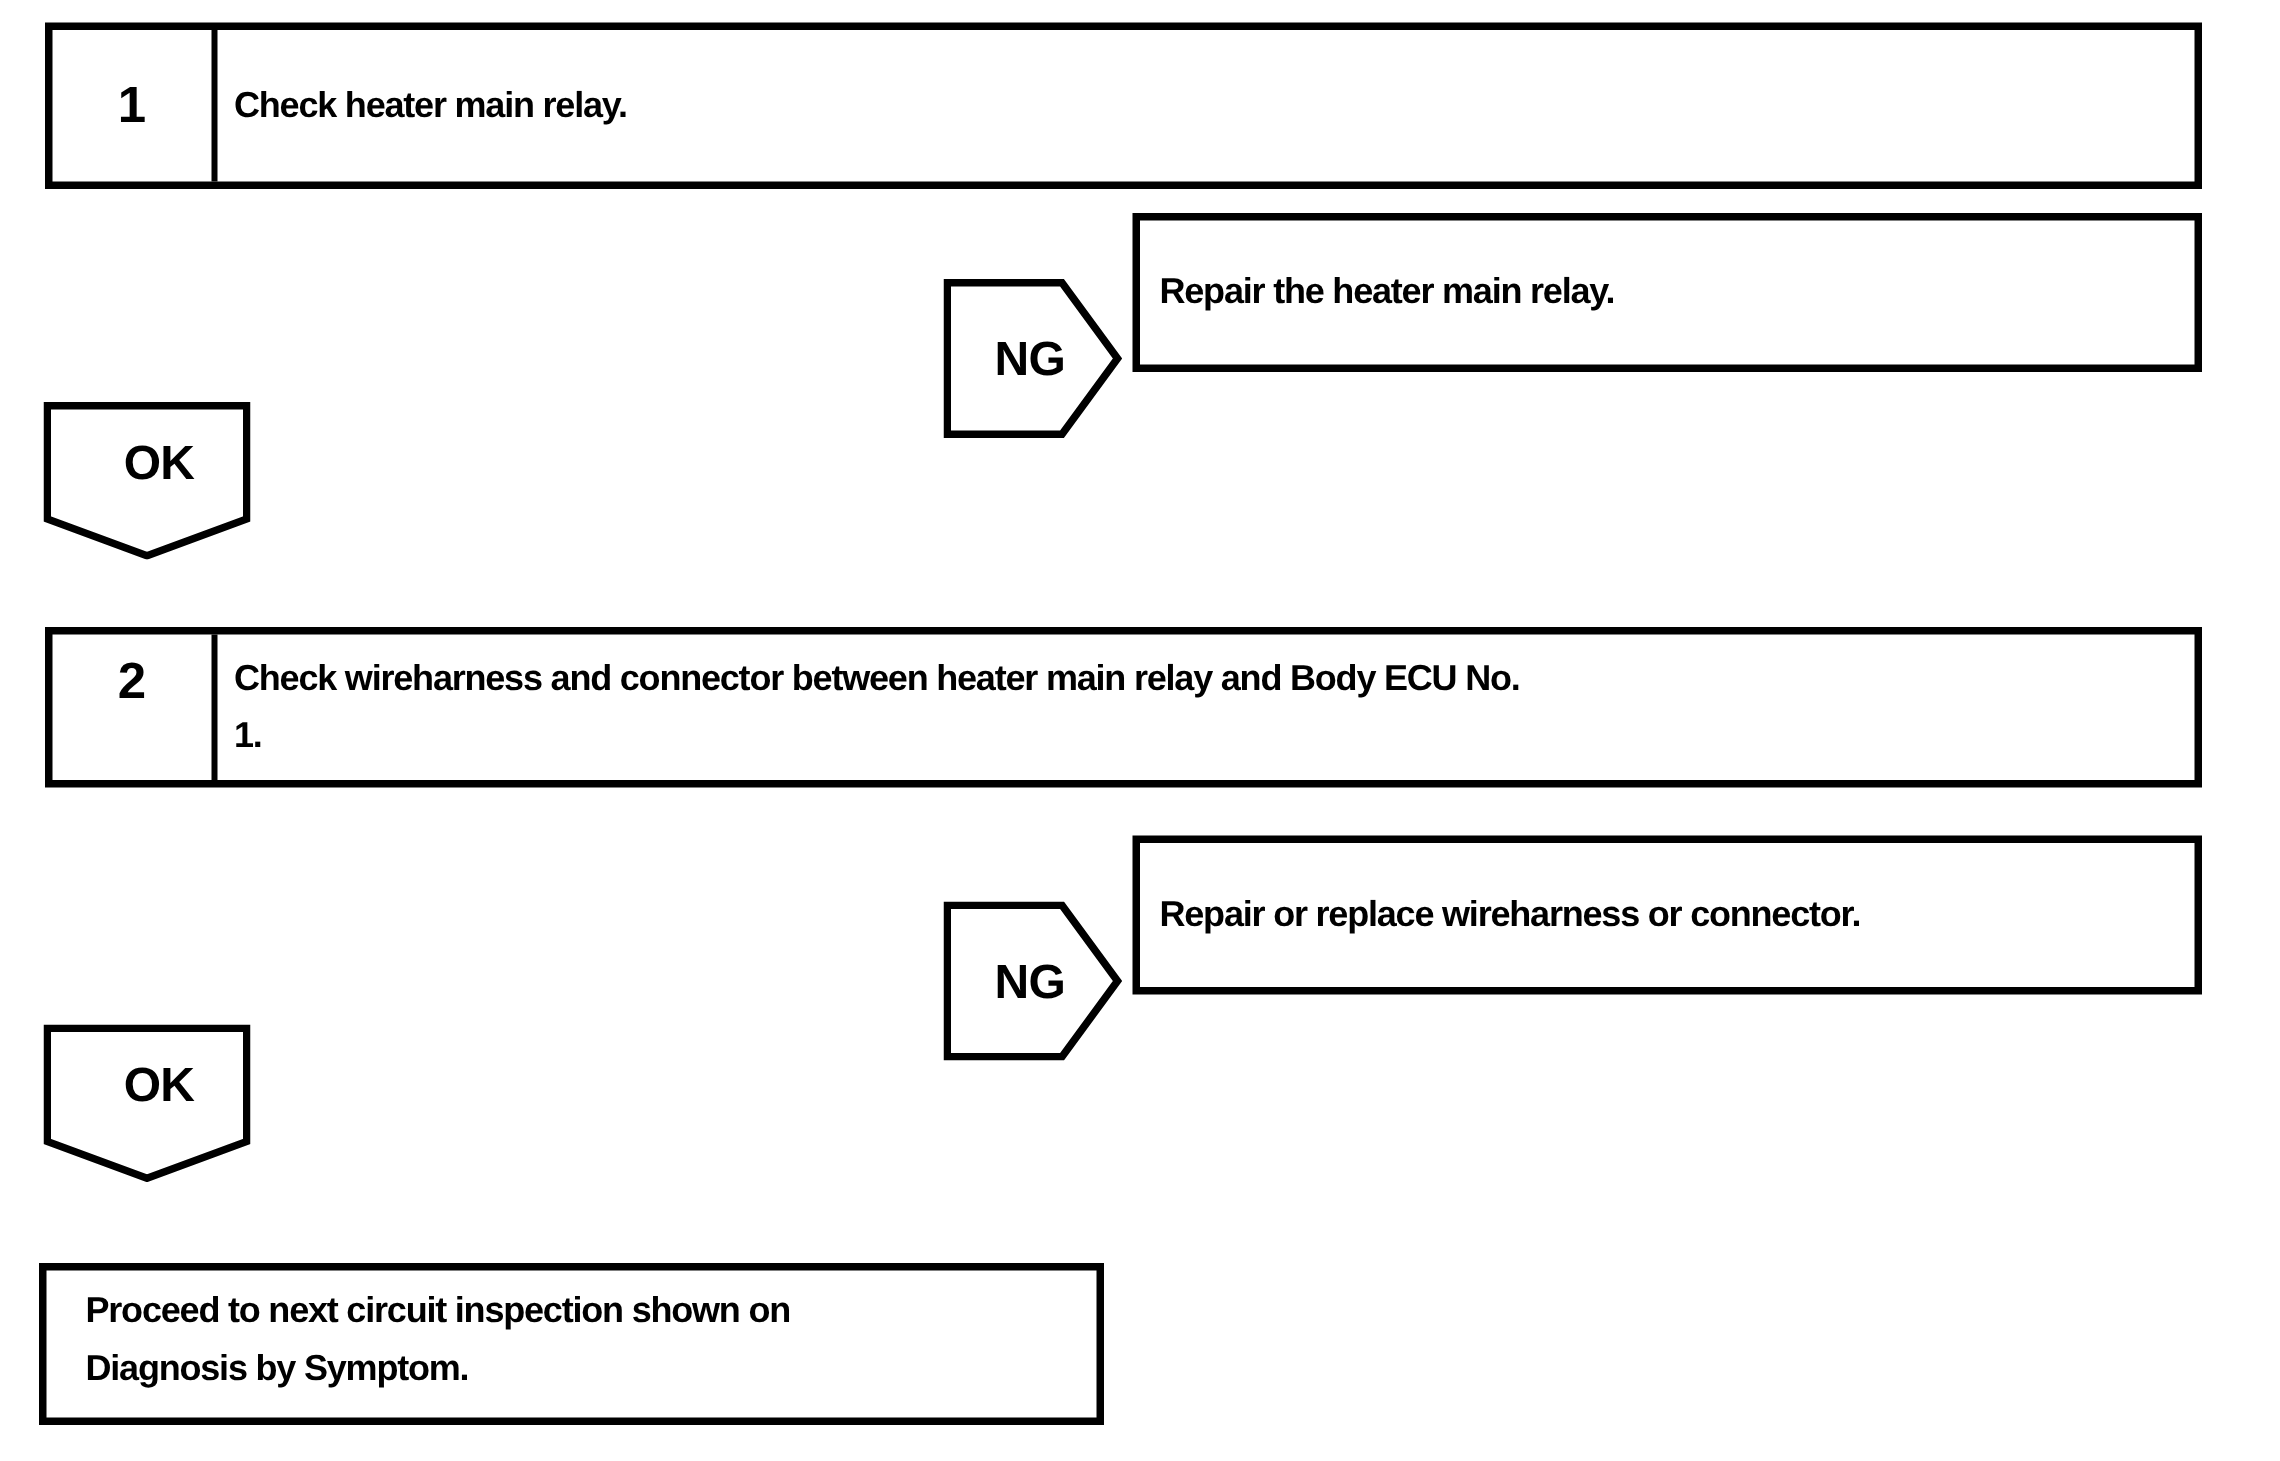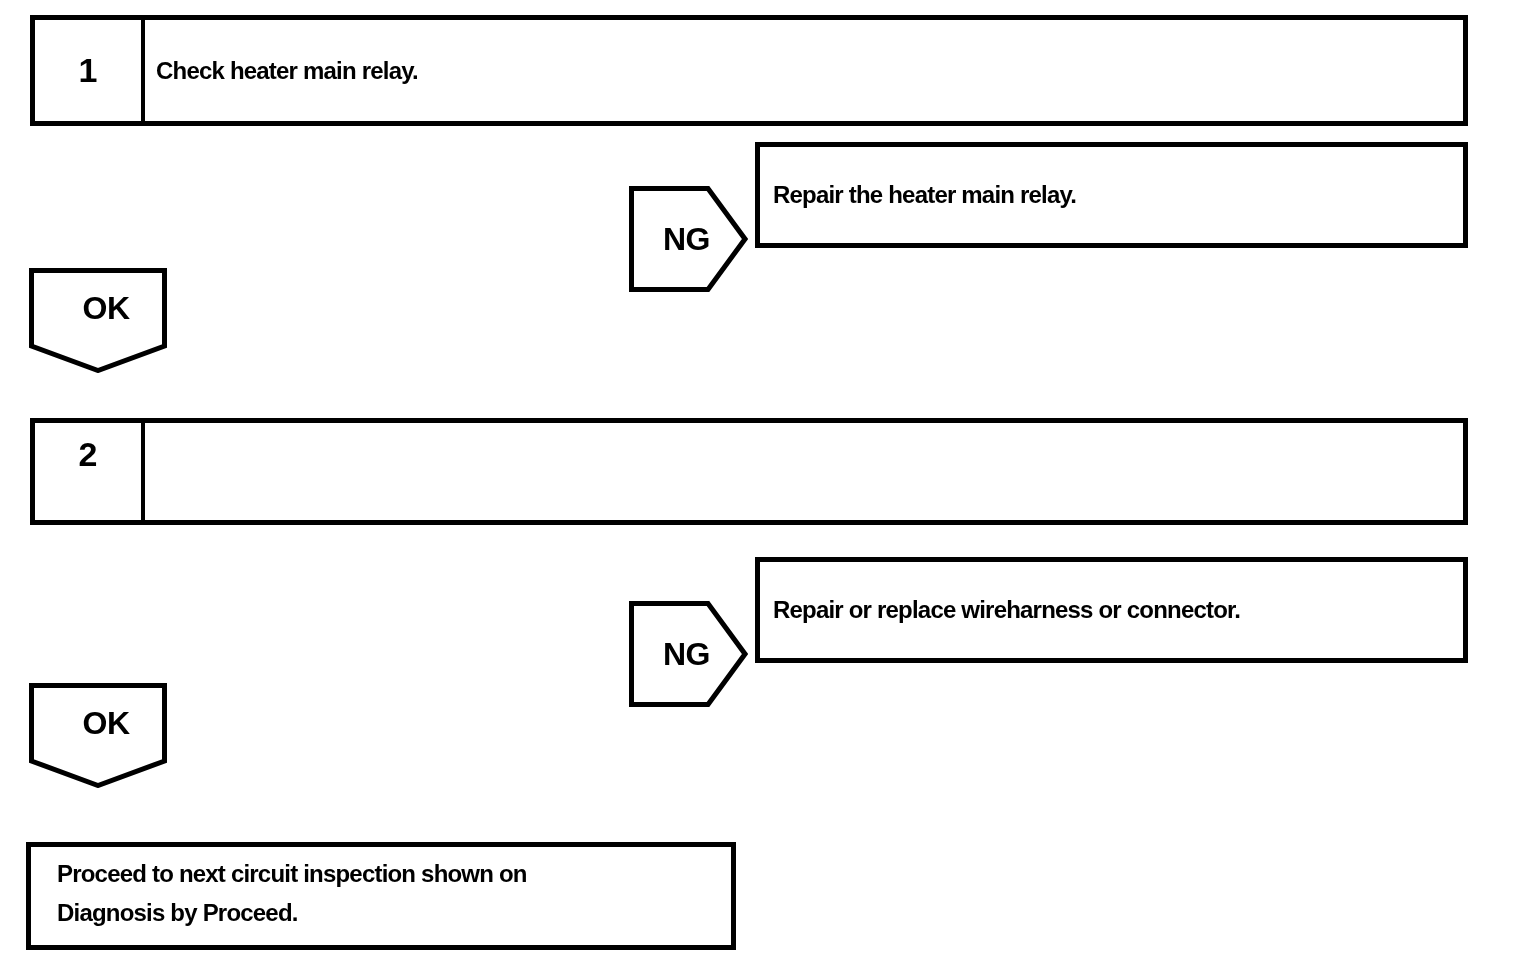--- a/index.html
+++ b/index.html
@@ -94,20 +94,24 @@
     <svg width="138" height="105" viewBox="0 0 138 105">
       <polygon points="2.5,2.5 135.5,2.5 135.5,78 69,102.5 2.5,78" fill="#ffffff" stroke="#000000" stroke-width="5"></polygon>
     </svg>
     <span class="tag-label">OK</span>
   </div>
 
   <section class="box step-box two-line" style="left:30px;top:418px;width:1438px;height:107px">
     <div class="num-cell">
       <span>2</span>
     </div>
+    <div class="txt-cell">
+      <div>Check wireharness and connector between heater main relay and Body ECU No.</div>
+      <div>1.</div>
+    </div>
   </section>
 
   <div class="tag ng-tag" style="left:629px;top:557px">
     <svg width="119" height="106" viewBox="0 0 119 106">
       <polygon points="2.5,2.5 79,2.5 116,53 79,103.5 2.5,103.5" fill="#ffffff" stroke="#000000" stroke-width="5"></polygon>
     </svg>
     <span class="tag-label">NG</span>
   </div>
 
   <section class="box action-box" style="left:755px;top:557px;width:713px;height:106px">
@@ -119,17 +123,17 @@
   <div class="tag ok-tag" style="left:29px;top:683px">
     <svg width="138" height="105" viewBox="0 0 138 105">
       <polygon points="2.5,2.5 135.5,2.5 135.5,78 69,102.5 2.5,78" fill="#ffffff" stroke="#000000" stroke-width="5"></polygon>
     </svg>
     <span class="tag-label">OK</span>
   </div>
 
   <section class="box end-box" style="left:26px;top:842px;width:710px;height:108px">
     <div class="txt-cell">
       <div>Proceed to next circuit inspection shown on</div>
-      <div>Diagnosis by Proceed.</div>
+      <div>Diagnosis by Symptom.</div>
     </div>
   </section>
 
 </div>
 
 </body></html>

